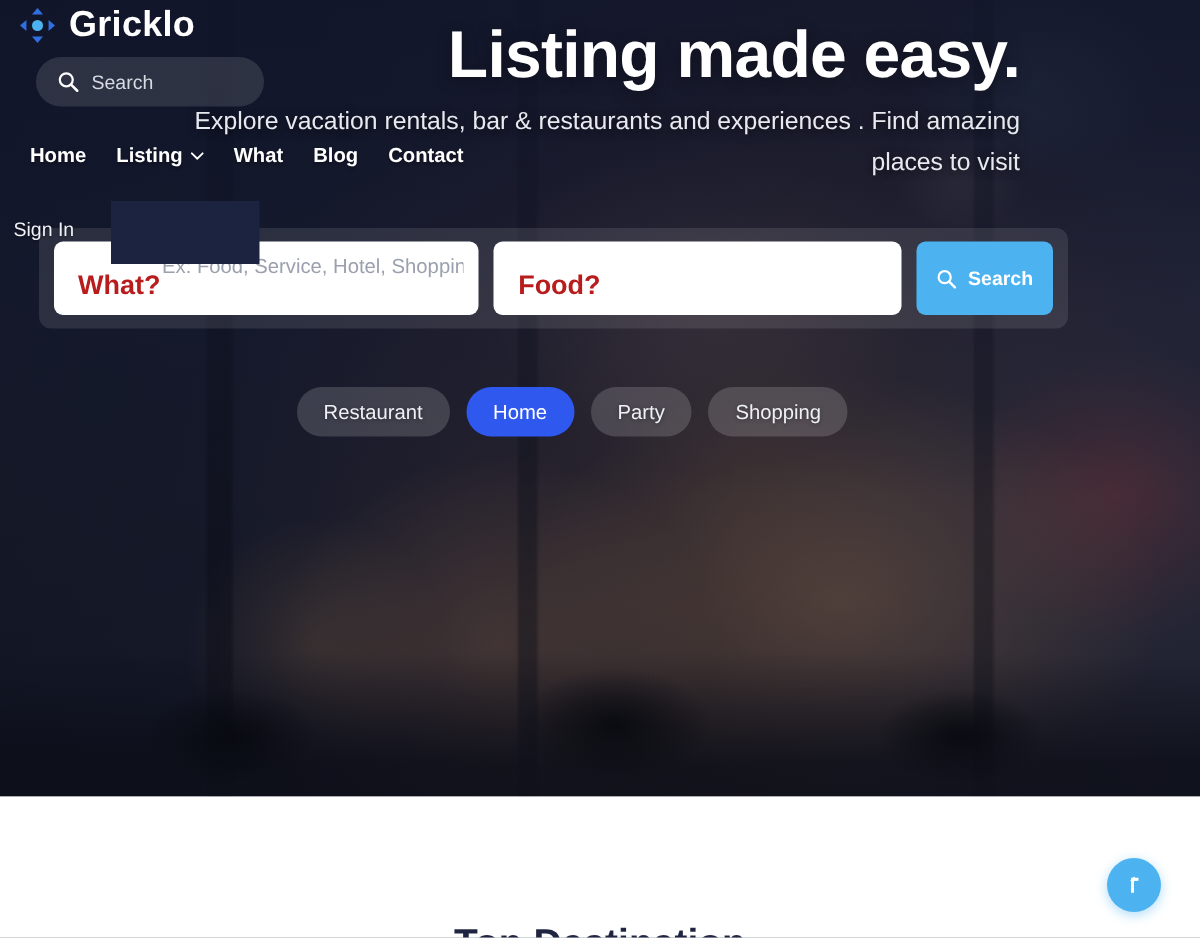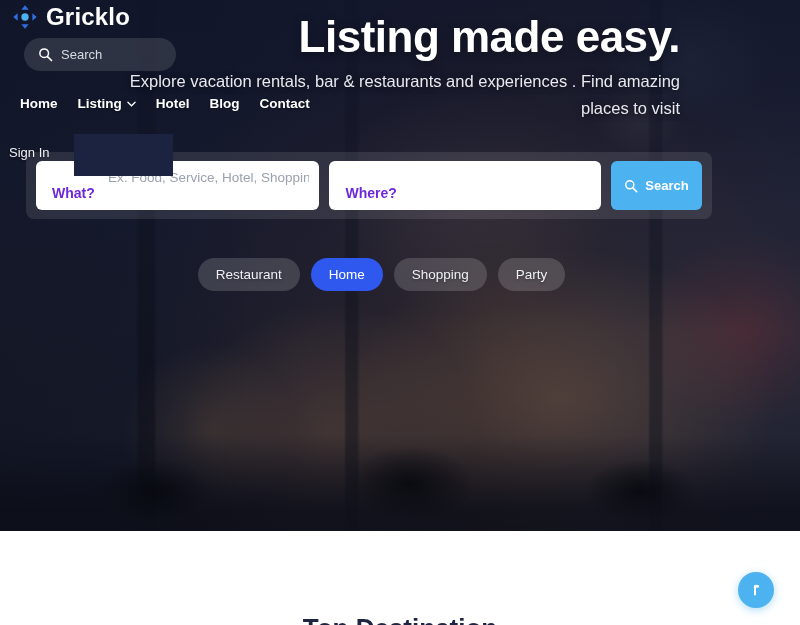--- a/index.html
+++ b/index.html
@@ -135,21 +135,21 @@
     z-index: 25;
   }
   .field {
     position: relative;
     background: #ffffff; border-radius: 6px; height: 49px;
   }
   .field.what { width: 290px; }
   .field.where { width: 278px; }
   .field-label {
     position: absolute; left: 16px; bottom: 9px;
-    font-size: 14px; font-weight: 700; color: #6d28d9;
+    font-size: 18px; font-weight: 700; color: #b91c1c;
   }
   .field-input {
     position: absolute; left: 72px; top: 9px; right: 10px;
     border: 0; outline: 0; background: transparent;
     font-family: "Liberation Sans", sans-serif;
     font-size: 13.5px; color: #3a3f4c;
     overflow: hidden; white-space: nowrap;
   }
   .field-input::placeholder { color: #9aa0ad; }
   .search-btn {
@@ -238,62 +238,62 @@
     <a href="#">
         <span>Home</span>
       </a>
     <a href="#">
       <span>Listing</span>
       <svg class="chev" width="9" height="6" viewBox="0 0 10 6">
         <path d="M1 1 L5 5 L9 1" fill="none" stroke="#ffffff" stroke-width="1.4" stroke-linecap="round"></path>
       </svg>
     </a>
     <a href="#">
-        <span>Hotel</span>
+        <span>What</span>
       </a>
     <a href="#">
         <span>Blog</span>
       </a>
     <a href="#">
         <span>Contact</span>
       </a>
   </nav>
 
   <div class="signin">Sign In</div>
   <div class="navy-block"></div>
 
   <div class="search-panel">
     <div class="field what">
       <span class="field-label">What?</span>
       <input class="field-input" type="text" placeholder="Ex: Food, Service, Hotel, Shopping" style="">
     </div>
     <div class="field where">
-      <span class="field-label">Where?</span>
+      <span class="field-label">Food?</span>
     </div>
     <button class="search-btn">
       <svg width="14" height="14" viewBox="0 0 16 16">
         <circle cx="6.6" cy="6.6" r="4.6" fill="none" stroke="#ffffff" stroke-width="1.7"></circle>
         <line x1="10.2" y1="10.2" x2="14.4" y2="14.4" stroke="#ffffff" stroke-width="1.9" stroke-linecap="round"></line>
       </svg>
       <span>Search</span>
     </button>
   </div>
 
   <div class="pills">
     <div class="pill">
         <span>Restaurant</span>
       </div>
     <div class="pill active">
         <span>Home</span>
       </div>
     <div class="pill">
-        <span>Shopping</span>
+        <span>Party</span>
       </div>
     <div class="pill">
-        <span>Party</span>
+        <span>Shopping</span>
       </div>
   </div>
 
   <div class="white-section">
     <div class="section-title">Top Destination</div>
   </div>
 
   <button class="scroll-top">
     <svg width="16" height="16" viewBox="0 0 16 16">
       <path d="M8 13.2 L8 5.2 L11 5.2 L11 3.2 L8 3.2 L6 3.2 L6 13.2 Z" fill="#ffffff"></path>

